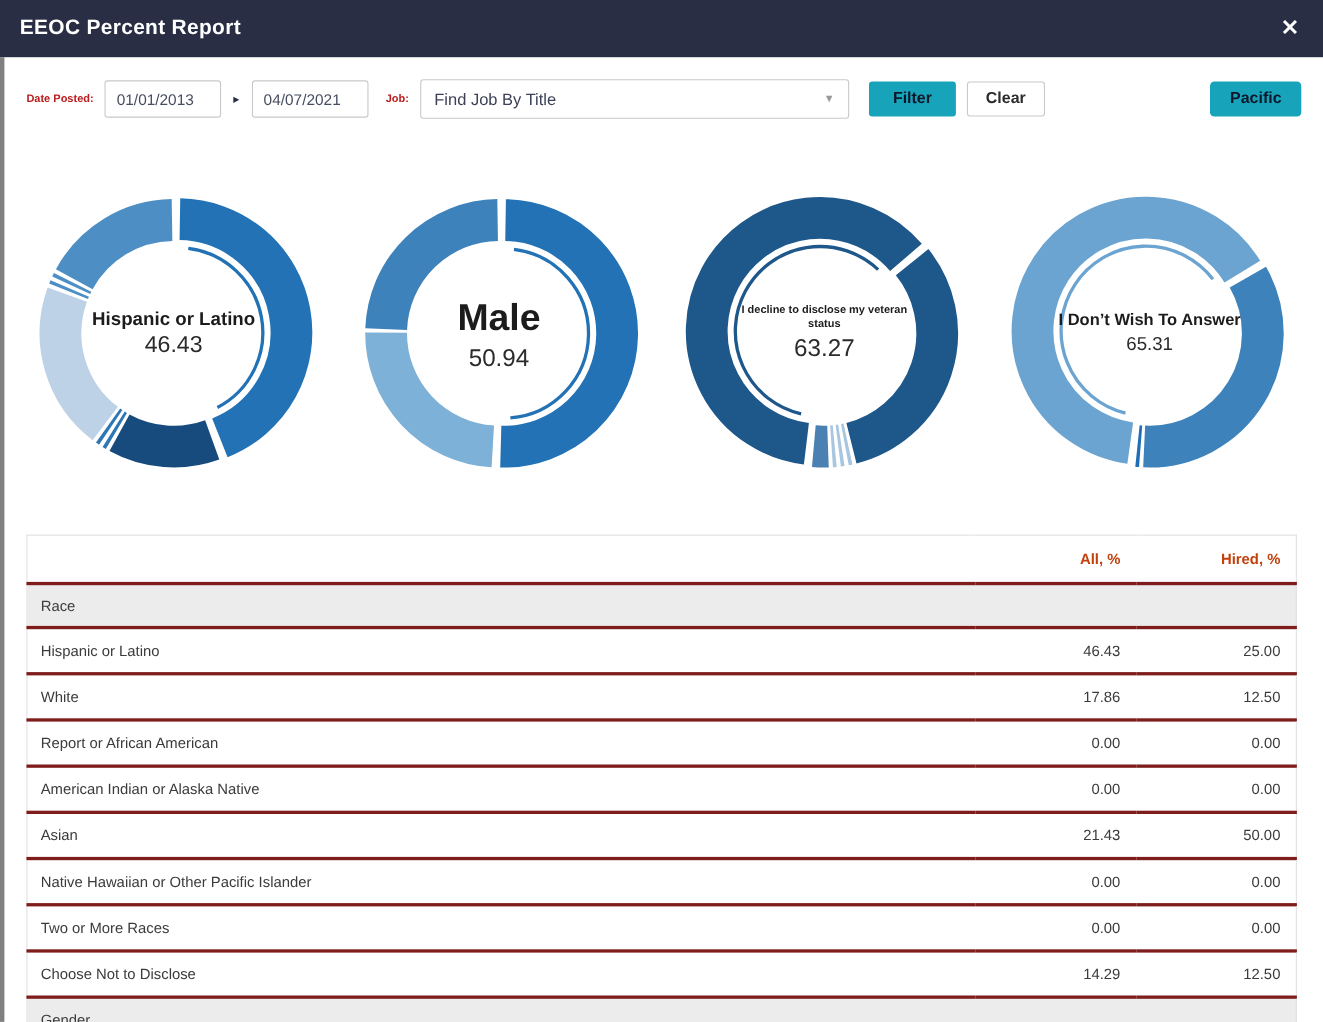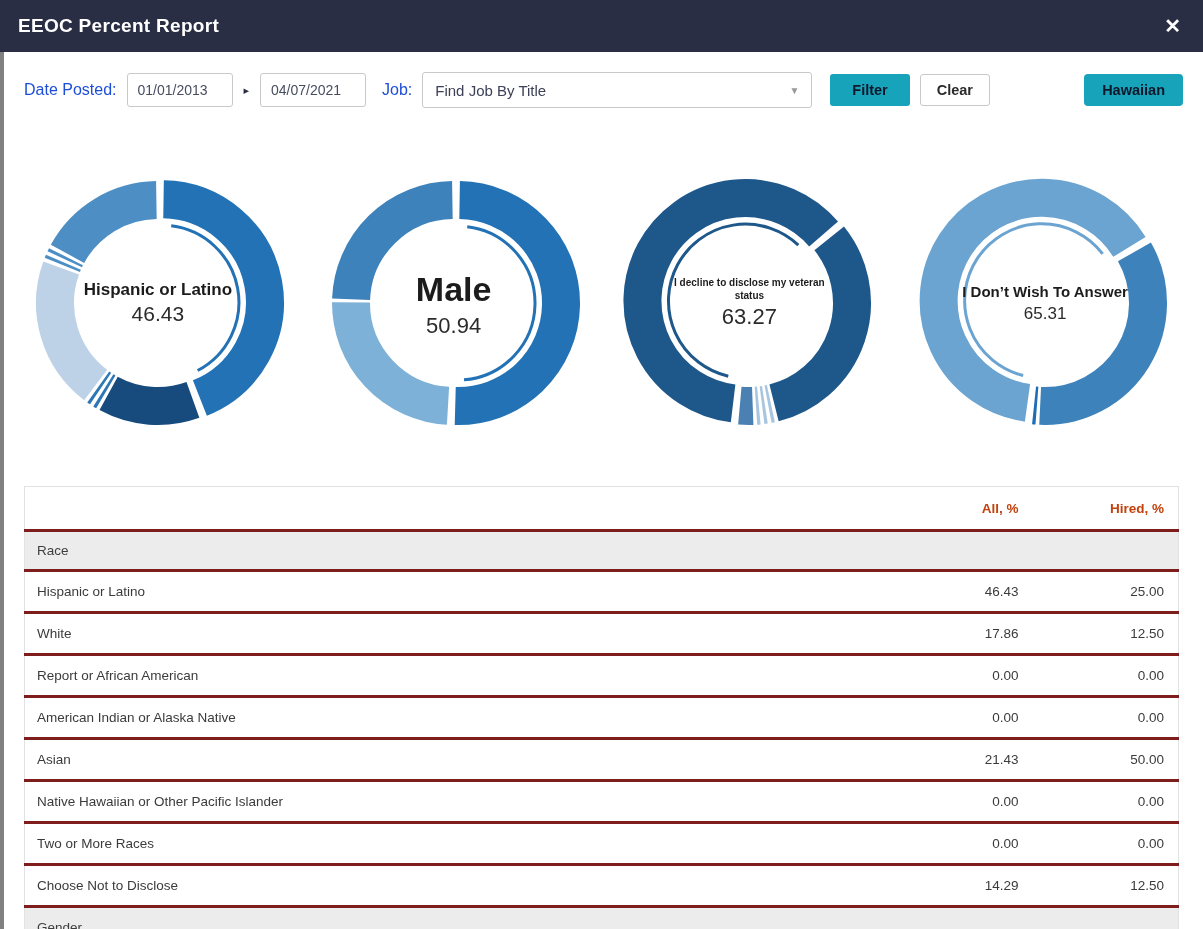--- a/index.html
+++ b/index.html
@@ -10,21 +10,21 @@
   
   .titlebar { height:52px; background:#2a2e44; display:flex; align-items:center;
               justify-content:space-between; padding:0 22px 0 18px; }
   .titlebar h1 { color:#fff; font-size:19px; font-weight:700; letter-spacing:.3px; }
   .close-x { color:#fff; font-size:20px; font-weight:700; cursor:pointer; line-height:1; }
 
   .edge-strip { position:absolute; left:0; top:52px; width:4px; bottom:0; background:#808080; }
 
   
   .filterbar { display:flex; align-items:center; padding:20px 20px 0 24px; gap:10px; }
-  .flabel { font-size:16px; color:#1d4ed8; white-space:nowrap; }
+  .flabel { font-size:10px; color:#b91c1c; white-space:nowrap;font-weight:bold; }
   .date-input { width:106px; height:34px; border:1px solid #c9c9c9; border-radius:3px;
                 font-size:14px; color:#474d60; padding:0 10px;
                 font-family:"Liberation Sans", sans-serif; }
   .date-arrow { color:#2a2e44; font-size:11px; padding:0 1px; }
   .job-select { width:390px; height:36px; border:1px solid #c9c9c9; border-radius:3px;
                 display:flex; align-items:center; justify-content:space-between;
                 padding:0 12px; font-size:15px; color:#3d4157; cursor:pointer; }
   .job-select .caret { color:#999; font-size:10px; }
   .btn { height:32px; border:none; border-radius:3px; font-size:14.5px; font-weight:700;
          cursor:pointer; font-family:"Liberation Sans", sans-serif; }
@@ -69,21 +69,21 @@
     <input class="date-input" value="01/01/2013" style="">
     <span class="date-arrow">▸</span>
     <input class="date-input" value="04/07/2021" style="">
     <span class="flabel" style="margin-left:6px">Job:</span>
     <div class="job-select">
       <span>Find Job By Title</span>
       <span class="caret">▼</span>
     </div>
     <button class="btn btn-teal" style="margin-left:8px">Filter</button>
     <button class="btn btn-clear">Clear</button>
-    <button class="btn btn-teal btn-download">Hawaiian</button>
+    <button class="btn btn-teal btn-download">Pacific</button>
   </div>
 
   <div class="charts-row">
     <div class="chart-cell">
       <div class="donut-wrap">
         <svg width="254" height="254" viewBox="0 0 254 254">
             <g transform="translate(3.93 -0.72)">
               <path d="M 128.62 24.01 A 103 103 0 0 1 164.96 222.75" fill="none" stroke="#2272b5" stroke-width="38"></path>
               <path d="M 136.25 50.56 A 77 77 0 0 1 162.70 195.22" fill="none" stroke="#2272b5" stroke-width="3"></path>
             </g>

